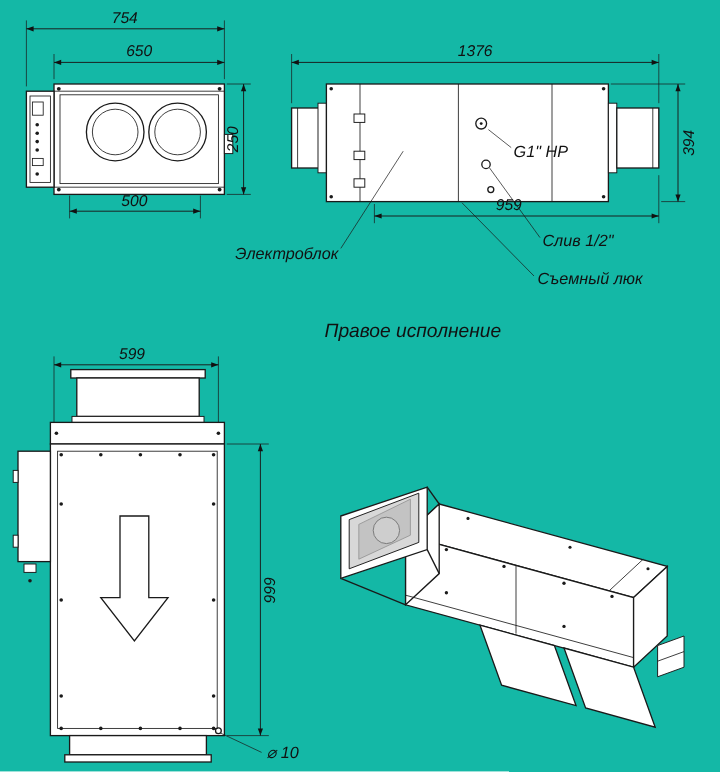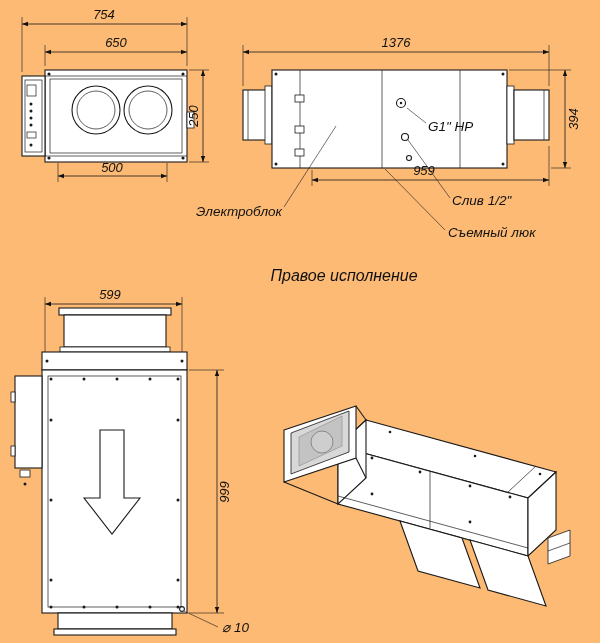--- a/index.html
+++ b/index.html
@@ -1,17 +1,17 @@
 <!DOCTYPE html>
 <html><head>
 <meta charset="utf-8">
 <style>
   html,body{margin:0;padding:0;background:#ffffff;}
   .canvas{
-    width:600px;height:643px;background:#fdba74;position:relative;overflow:hidden;
+    width:600px;height:643px;background:#14b8a6;position:relative;overflow:hidden;
     font-family:"Liberation Sans",sans-serif;
   }
   svg{display:block;}
   .thin  {stroke:#1a1a1a;stroke-width:0.7;fill:none;}
   .line  {stroke:#1a1a1a;stroke-width:1.1;fill:none;}
   .fillw {stroke:#1a1a1a;stroke-width:1.1;fill:#ffffff;}
   .fillw2{stroke:#1a1a1a;stroke-width:0.8;fill:#ffffff;}
   .dot   {fill:#1a1a1a;stroke:none;}
   .dim-line{stroke:#1a1a1a;stroke-width:0.8;fill:none;}
   .ext-line{stroke:#1a1a1a;stroke-width:0.6;fill:none;}

